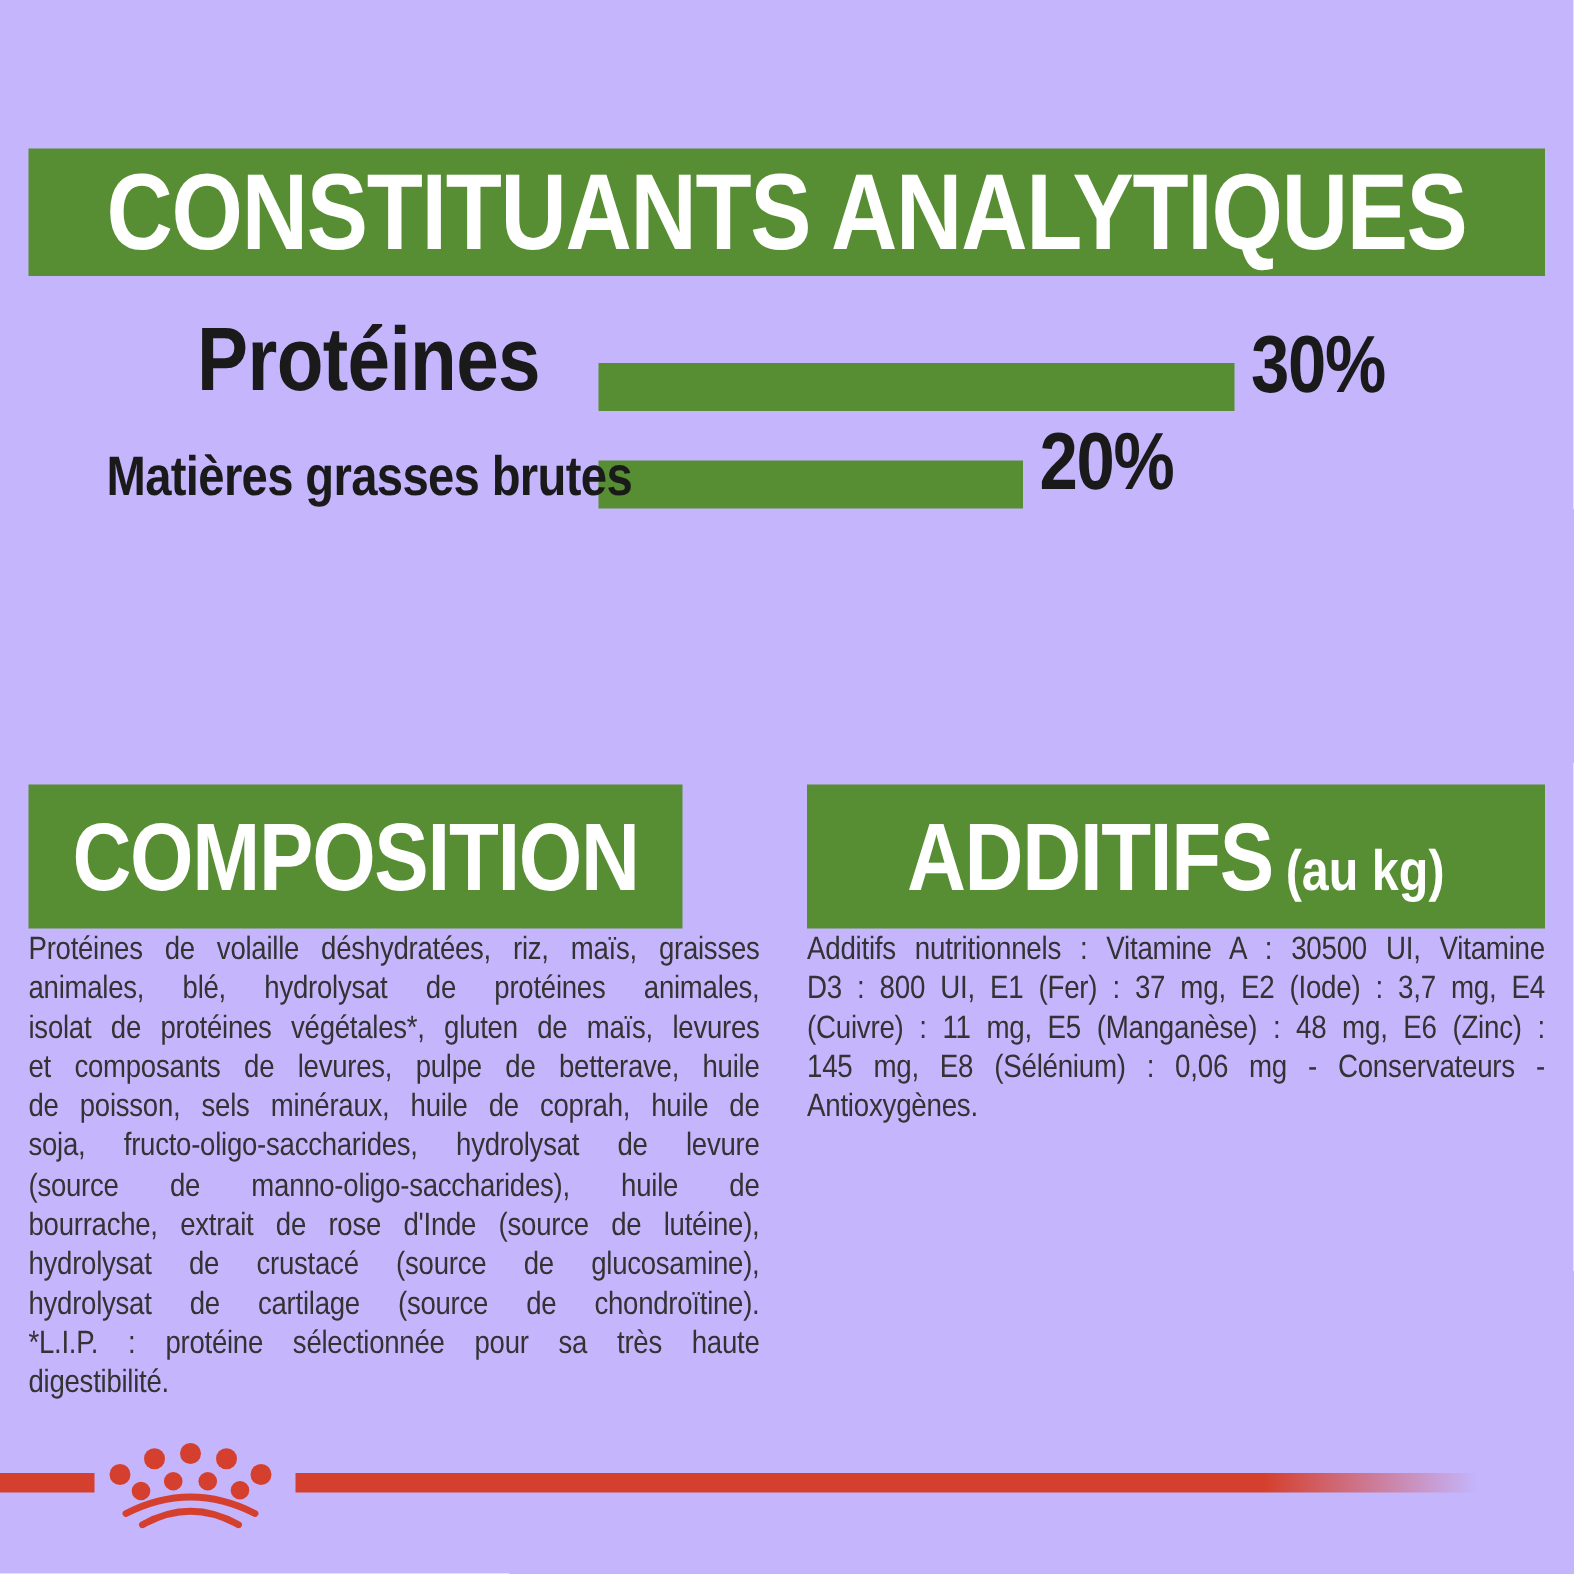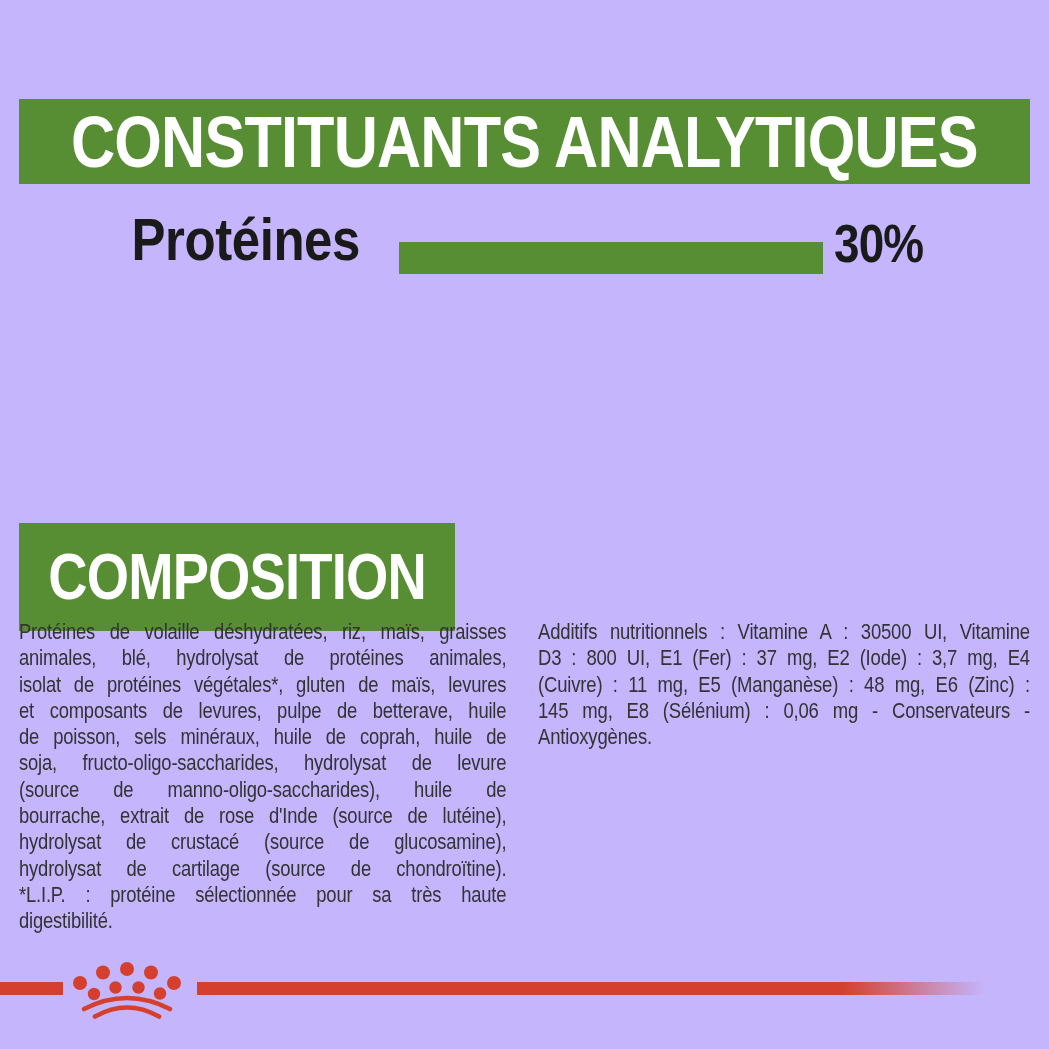--- a/index.html
+++ b/index.html
@@ -19,21 +19,21 @@
              letter-spacing:-0.5px;transform:scaleX(0.85);transform-origin:right center;}
   .chart-row:nth-child(1) .bar-label{font-size:60px;}
   .chart-row:nth-child(2) .bar-label{font-size:37px;}
   .chart-row:nth-child(3) .bar-label{font-size:50px;}
   .chart-row:nth-child(4) .bar-label{font-size:56px;}
   .bar{margin-left:39px;height:32px;background:#578d33;}
   .bar-value{margin-left:11px;font-size:54px;font-weight:700;color:#1a1a1a;white-space:nowrap;
              letter-spacing:-1px;transform:scaleX(0.85);transform-origin:left center;}
 
   
-  .sec-box{position:absolute;top:523px;height:108px;background:#578d33;
+  .sec-box{position:absolute;top:523px;height:96px;background:#578d33;
            display:flex;align-items:center;justify-content:center;}
   .sec-box.comp{left:19px;width:436px;}
   .sec-box.add{left:538px;width:492px;}
   .sec-title{font-size:64px;font-weight:700;color:#ffffff;white-space:nowrap;
              letter-spacing:-1px;transform:scaleX(0.85);transform-origin:center center;}
   .sec-suffix{font-size:38px;font-weight:700;margin-left:10px;letter-spacing:0;}
 
   
   .textcol{position:absolute;top:619px;color:#333333;font-size:21.5px;line-height:26.3px;
            letter-spacing:-0.2px;transform-origin:left top;}
@@ -56,26 +56,34 @@
   <div class="title-bar">
     <div class="title-text">CONSTITUANTS ANALYTIQUES</div>
   </div>
 
   <div class="chart-rows">
       <div class="chart-row">
         <div class="bar-label">Protéines</div>
         <div class="bar" style="width: 424px; background: rgb(87, 141, 51);"></div>
         <div class="bar-value">30%</div>
       </div>
+      <div class="chart-row">
+        <div class="bar-label">Matières grasses brutes</div>
+        <div class="bar" style="width: 283px; background: rgb(87, 141, 51);"></div>
+        <div class="bar-value">20%</div>
+      </div>
     </div>
 
   <div class="sec-box comp">
     <div class="sec-title">COMPOSITION</div>
   </div>
 
+  <div class="sec-box add">
+    <div class="sec-title"><span>ADDITIFS</span><span class="sec-suffix">(au kg)</span></div>
+  </div>
 
   <div class="textcol comp">
       <div class="tline">Protéines de volaille déshydratées, riz, maïs, graisses</div>
       <div class="tline">animales, blé, hydrolysat de protéines animales,</div>
       <div class="tline">isolat de protéines végétales*, gluten de maïs, levures</div>
       <div class="tline">et composants de levures, pulpe de betterave, huile</div>
       <div class="tline">de poisson, sels minéraux, huile de coprah, huile de</div>
       <div class="tline">soja, fructo-oligo-saccharides, hydrolysat de levure</div>
       <div class="tline">(source de manno-oligo-saccharides), huile de</div>
       <div class="tline">bourrache, extrait de rose d'Inde (source de lutéine),</div>

